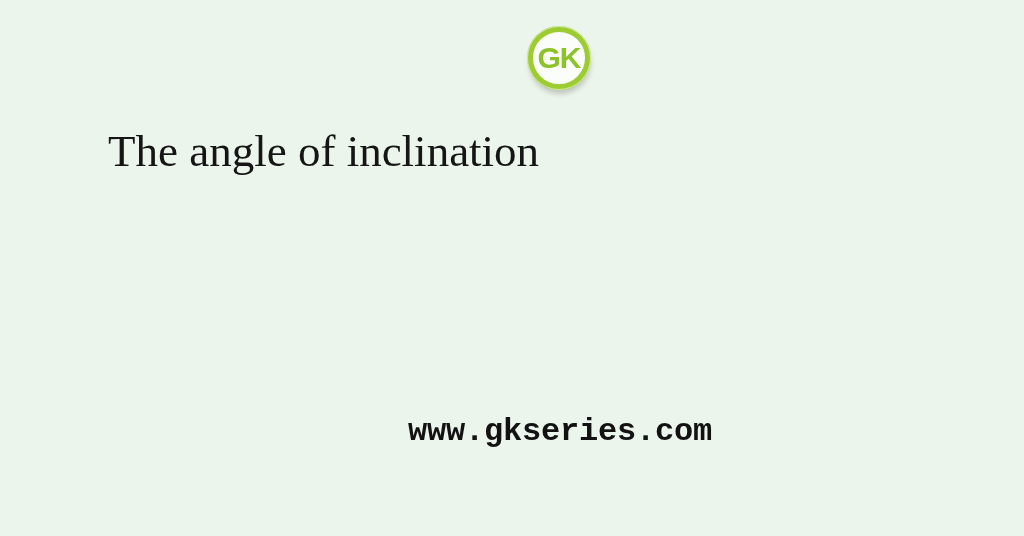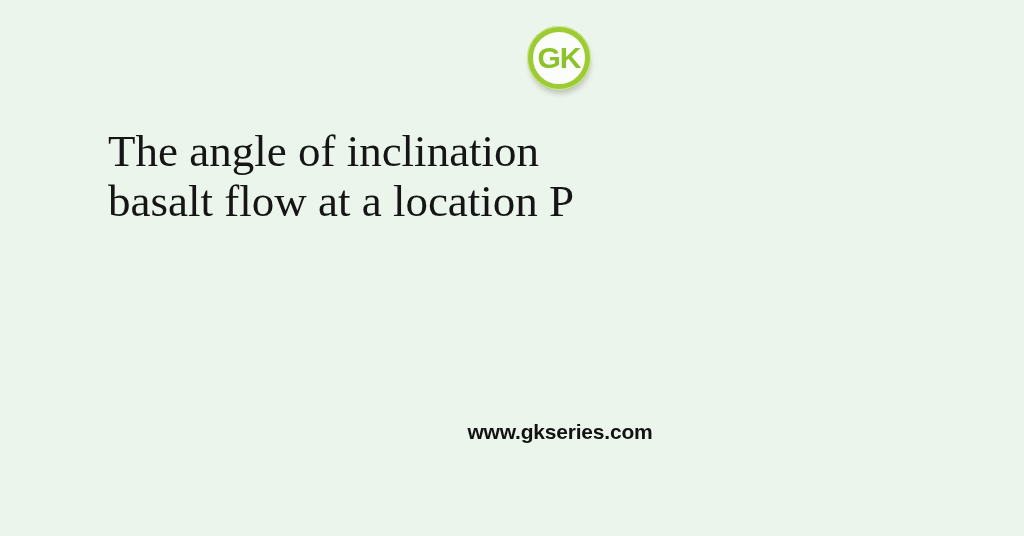--- a/index.html
+++ b/index.html
@@ -136,23 +136,23 @@
   #footer {
     position: absolute;
     left: 0;
     right: 0;
     bottom: 18px;
     text-align: center;
   }
 
   #footer-url {
     display: inline-block;
-    font-family: Liberation Sans, sans-serif;
+    font-family: Liberation Mono, monospace;
     font-weight: bold;
-    font-size: 21px;
+    font-size: 32px;
     line-height: 36px;
     color: #121212;
     letter-spacing: -0.2px;
   }
 </style>
 </head>
 <body>
 
 <div id="card">
 
@@ -160,20 +160,19 @@
     <div id="logo">
       <div id="logo-shadow"></div>
       <div id="logo-disc"></div>
       <div id="logo-ring"></div>
       <div id="logo-text">GK</div>
     </div>
   </div>
 
   <div id="question">
     <span class="qline">The angle of inclination</span>
-    <span class="qline">basalt flow at a location P</span>
   </div>
 
   <div id="footer">
     <span id="footer-url">www.gkseries.com</span>
   </div>
 
 </div>
 
 </body></html>

